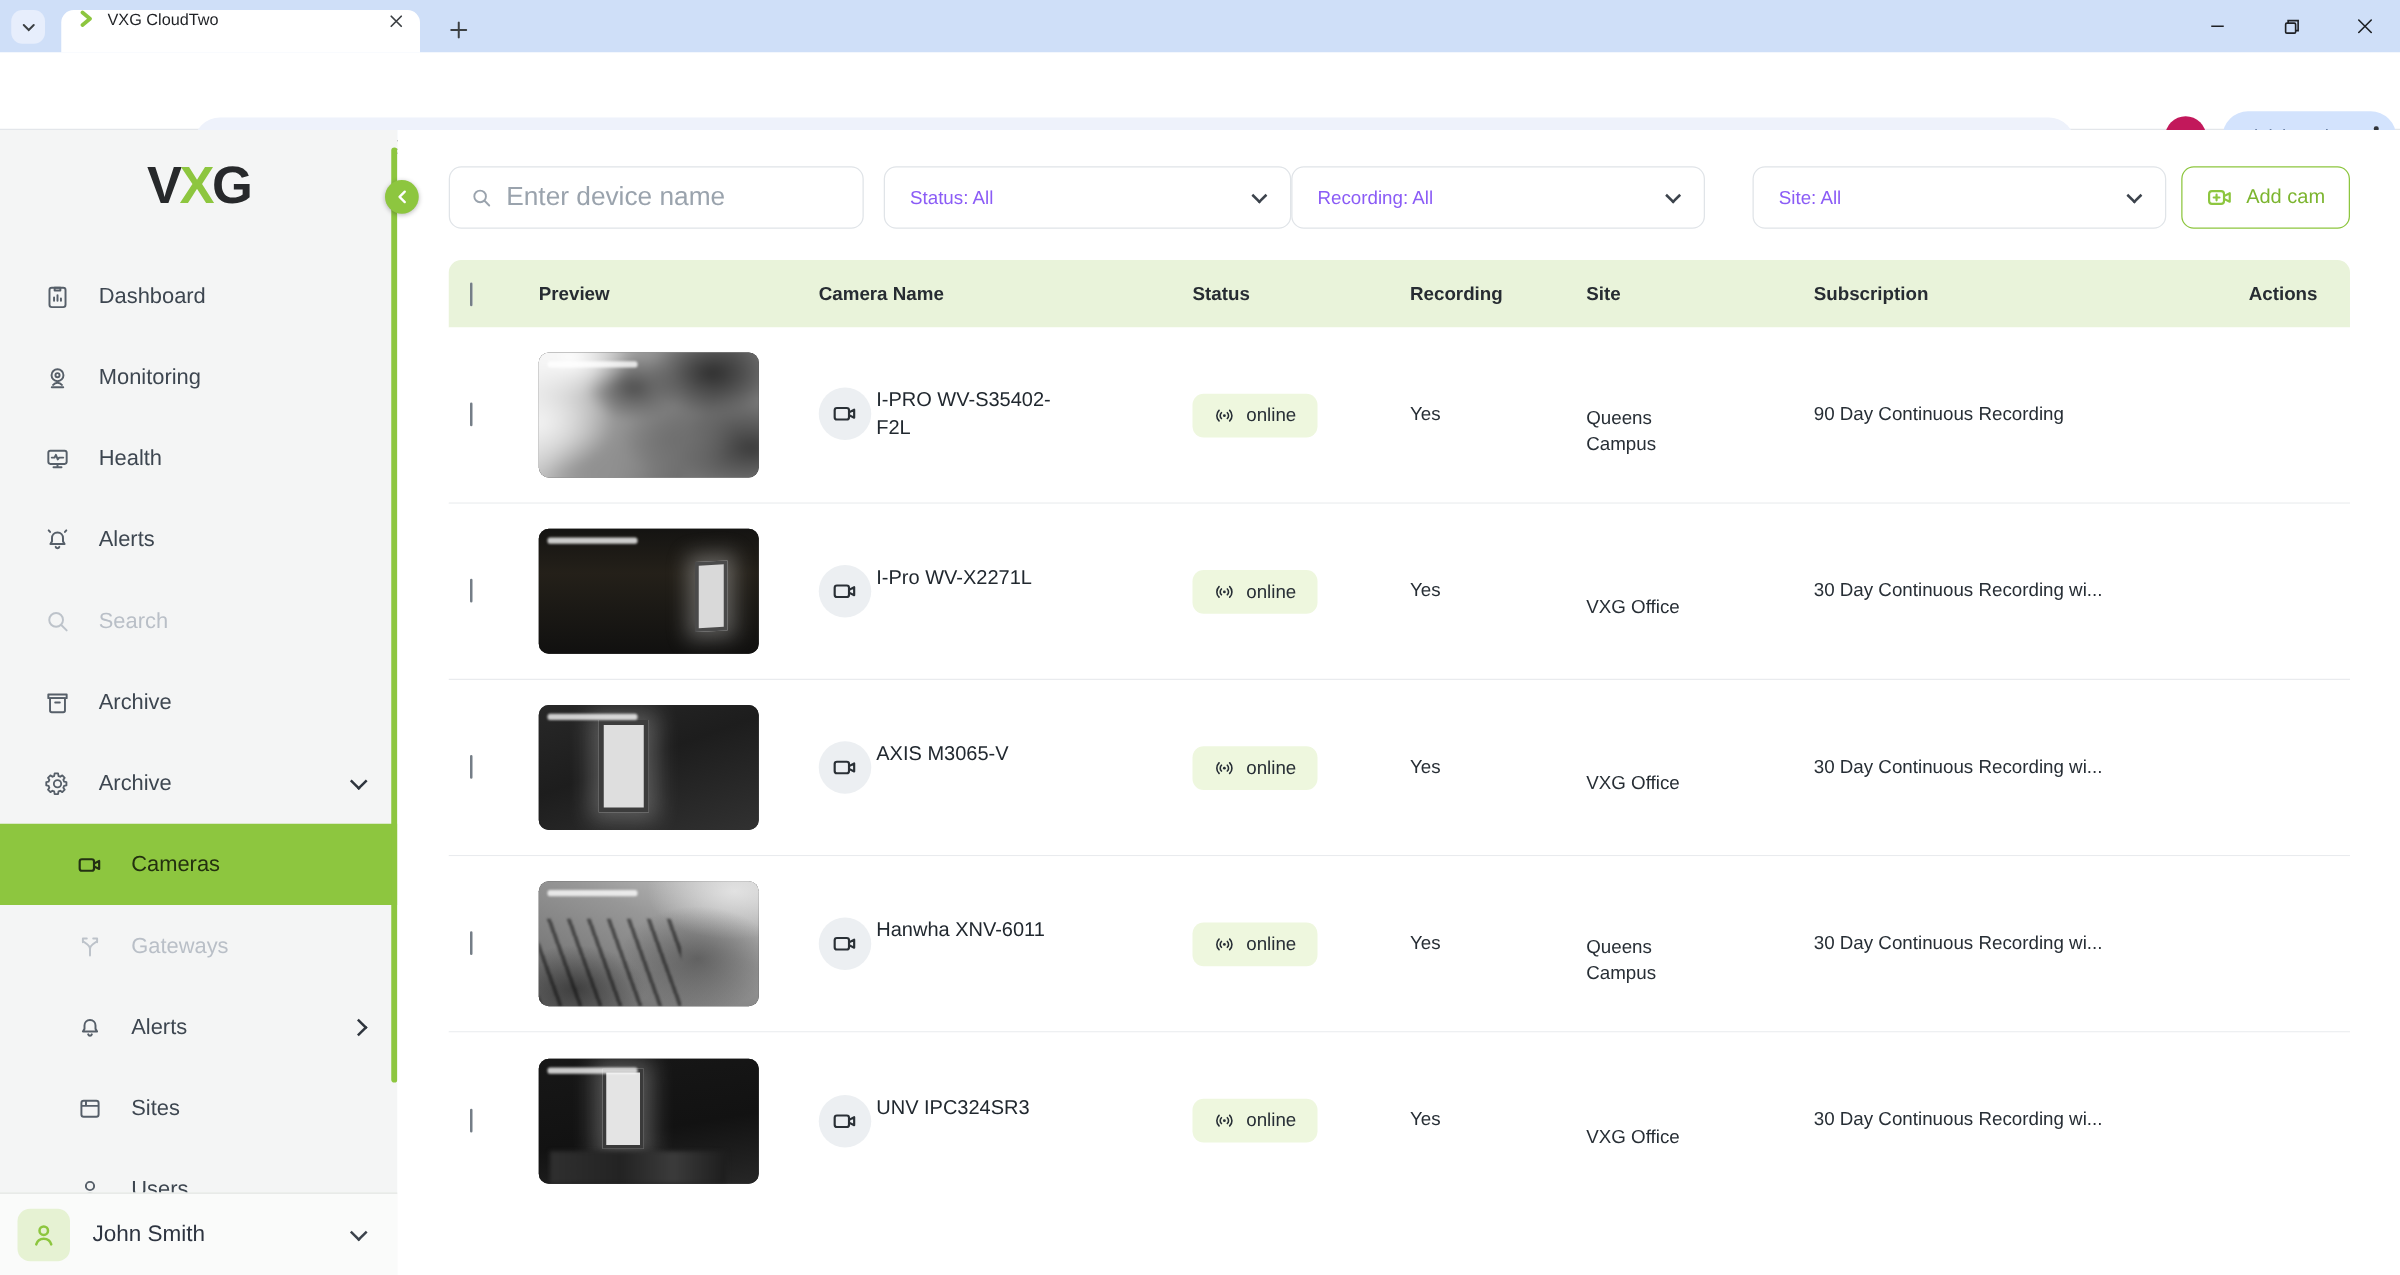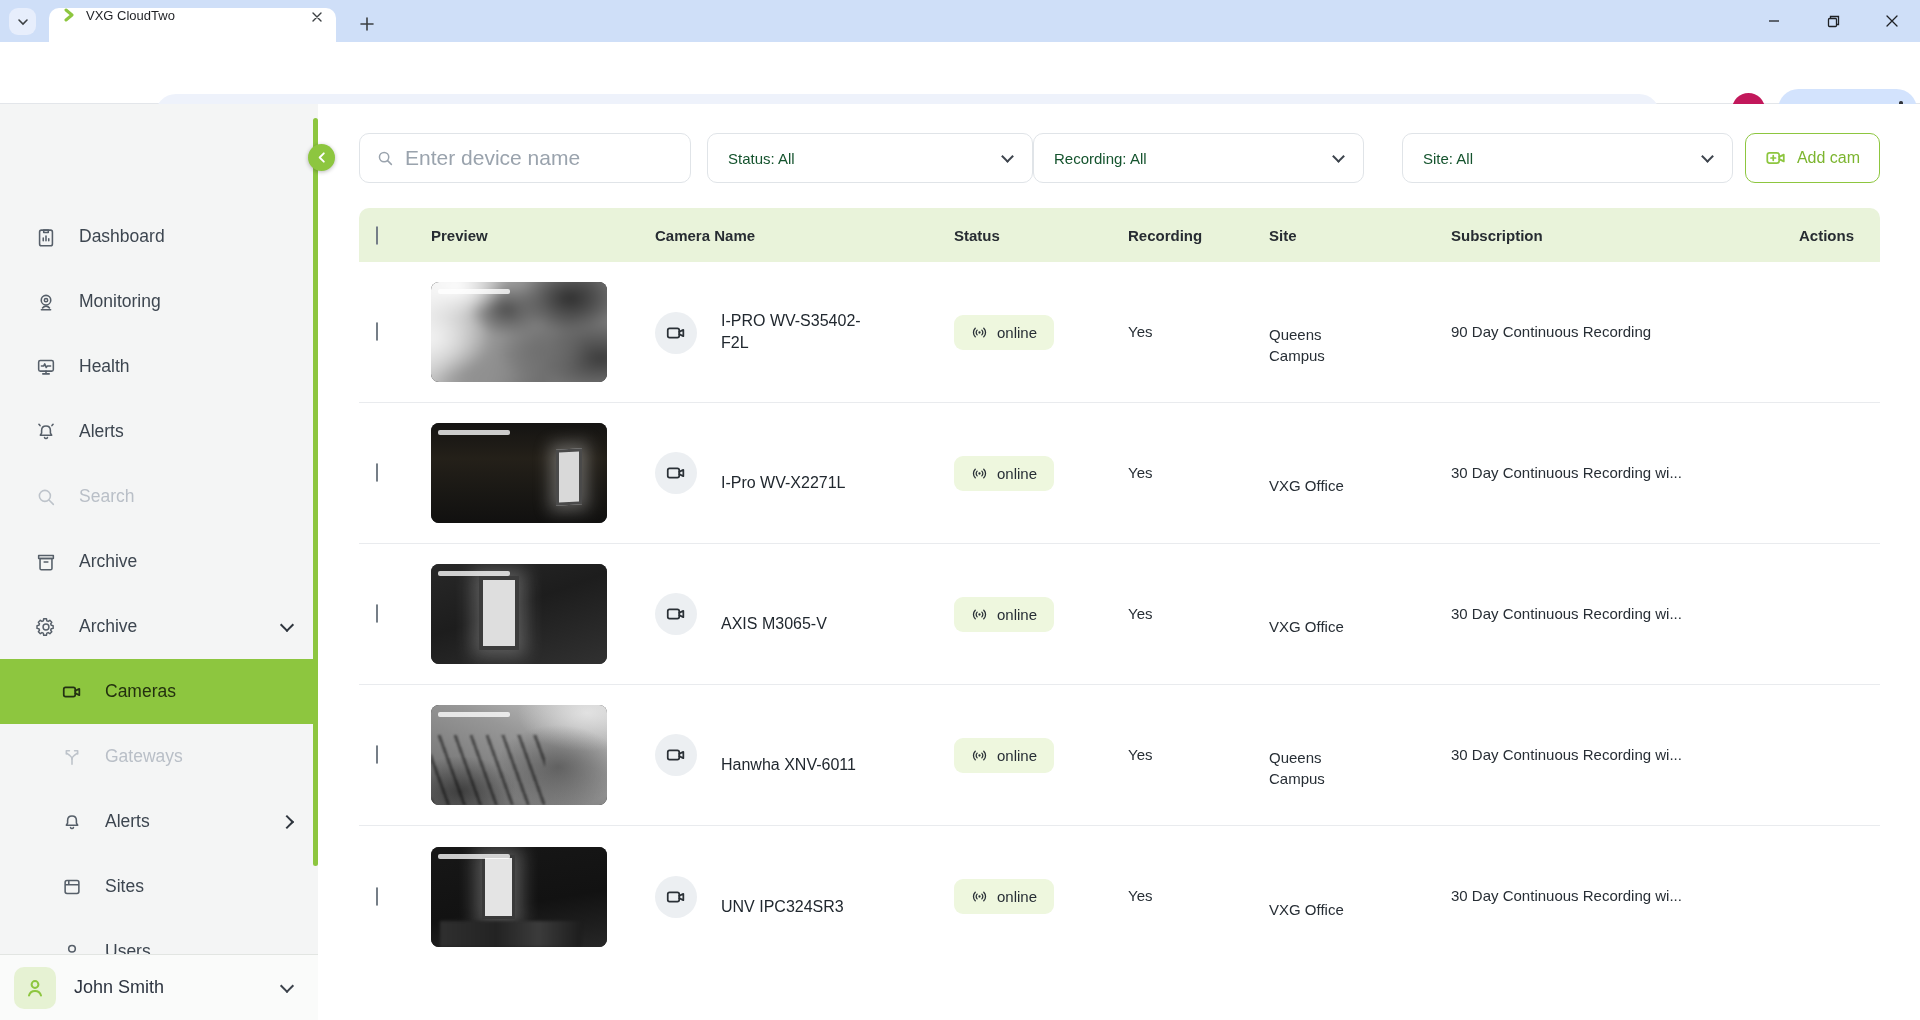--- a/index.html
+++ b/index.html
@@ -48,21 +48,21 @@
   .userbar { position:absolute; left:0; bottom:0; width:318px; height:66px; background:#fafbfa; border-top:1px solid #e2e5e2; display:flex; align-items:center; gap:18px; padding:0 26px 0 14px; z-index:5; }
   .user-avatar { width:42px; height:42px; border-radius:10px; background:#e6f2d3; display:flex; align-items:center; justify-content:center; color:#8dc63f; }
   .user-name { font-size:18px; color:#2d3440; }
 
   
   .content { position:absolute; left:318px; top:0; width:1602px; height:916px; background:#fff; }
   .filters { position:absolute; left:41px; top:29px; width:1521px; height:50px; display:flex; }
   .searchbox { width:332px; height:50px; border:1px solid #e0e4e8; border-radius:10px; display:flex; align-items:center; gap:11px; padding:0 16px; background:#fff; }
   .searchbox input { border:none; outline:none; flex:1; font-size:21px; color:#2b323b; font-family:"Liberation Sans",sans-serif; background:transparent; }
   .searchbox input::placeholder { color:#9aa3ad; }
-  .fsel { height:50px; border:1px solid #e0e4e8; border-radius:10px; display:flex; align-items:center; justify-content:space-between; padding:0 20px; font-size:15px; color:#14532d; background:#fff; }
+  .fsel { height:50px; border:1px solid #e0e4e8; border-radius:10px; display:flex; align-items:center; justify-content:space-between; padding:0 20px; font-size:15px; color:#8b5cf6; background:#fff; }
   .fsel .chev { border-color:#3c434c; width:9px; height:9px; }
   .f-status { width:326px; margin-left:16px; } .f-recording { width:331px; } .f-site { width:331px; margin-left:38px; }
   .addcam { margin-left:auto; width:135px; height:50px; border:1.5px solid #8dc63f; border-radius:10px; display:flex; align-items:center; justify-content:center; gap:10px; color:#7cb52f; font-size:16px; background:#fff; }
 
   .table { position:absolute; left:41px; top:104px; width:1521px; }
   .grid-row { display:grid; grid-template-columns:72px 224px 299px 174px 141px 182px 309px 1fr; align-items:center; }
   .thead { height:54px; background:#e9f3da; border-radius:10px 10px 0 0; font-size:15px; font-weight:700; color:#272c32; }
   .trow { height:141px; border-bottom:1px solid #e9ebee; background:#fff; }
   .trow:last-child { border-bottom:none; }
   .cell-cb { padding-left:17px; }
@@ -89,21 +89,21 @@
   .t4 .art { background:
       radial-gradient(80px 50px at 20% 80%, rgba(20,20,20,.55) 0%, rgba(20,20,20,0) 70%),
       radial-gradient(90px 60px at 70% 60%, rgba(40,40,40,.45) 0%, rgba(40,40,40,0) 70%),
       radial-gradient(100px 55px at 85% 15%, rgba(235,235,235,.8) 0%, rgba(235,235,235,0) 70%),
       linear-gradient(205deg,#d2d2d2 0%,#979797 40%,#606060 100%); }
   .t4 .rails { position:absolute; left:0; bottom:0; width:65%; height:70%; background:repeating-linear-gradient(70deg, rgba(10,10,10,.5) 0 3px, rgba(10,10,10,0) 3px 15px); filter:blur(1px); }
   .t5 .art { background:linear-gradient(170deg,#181818 0%,#121212 55%,#2b2b2b 100%); }
   .t5 .door { position:absolute; left:29%; top:8%; width:19%; height:64%; background:#e4e4e4; border:3px solid #3a3a3a; box-shadow:0 0 18px 7px rgba(228,228,228,.32); }
   .t5 .desk { position:absolute; left:5%; bottom:0; width:80%; height:26%; background:linear-gradient(90deg,#2f2f2f 0%,#232323 40%,#3b3b3b 70%,#1d1d1d 100%); filter:blur(1.5px); }
 
-  .cam-name-wrap { display:flex; align-items:flex-end; gap:24px; }
+  .cam-name-wrap { display:flex; align-items:flex-start; gap:4px; }
   .cam-circle { width:42px; height:42px; border-radius:50%; background:#eceff2; display:flex; align-items:center; justify-content:center; color:#2a3036; flex:0 0 42px; }
   .cam-name { font-size:16px; color:#21282f; max-width:155px; line-height:1.35; }
   .pill { display:inline-flex; align-items:center; gap:9px; background:#eef7de; border-radius:9px; padding:9px 17px; font-size:15px; color:#272e35; }
   .cell-text { font-size:15px; color:#272e35; line-height:1.35; }
   .site-text { max-width:88px;margin-top:27px; }
   .ellipsis-h { width:5px; height:5px; border-radius:50%; background:#15181c; box-shadow:-8px 0 0 #15181c, 8px 0 0 #15181c; }
   svg { display:block; }
 </style>
 </head>
 <body>
@@ -208,20 +208,21 @@
           <i></i>
           <i></i>
           <i></i>
         </span>
     </div>
   </div>
 
   <div class="app">
 
     <aside class="sidebar">
+      <div class="logo"><span>V</span><span class="lx">X</span><span>G</span></div>
 
       <div class="nav-item" style="top:100px">
         <span class="nicon">
             <svg width="22" height="22" viewBox="0 0 24 24" fill="none" stroke="currentColor" stroke-width="1.7" stroke-linecap="round" stroke-linejoin="round">
               <rect x="5" y="4.5" width="14" height="17" rx="2"></rect>
               <path d="M9.5 4.5h5v2.5h-5z"></path>
               <path d="M9 16v-3M12 16v-5M15 16v-2"></path>
             </svg>
           </span>
         <span>Dashboard</span>

